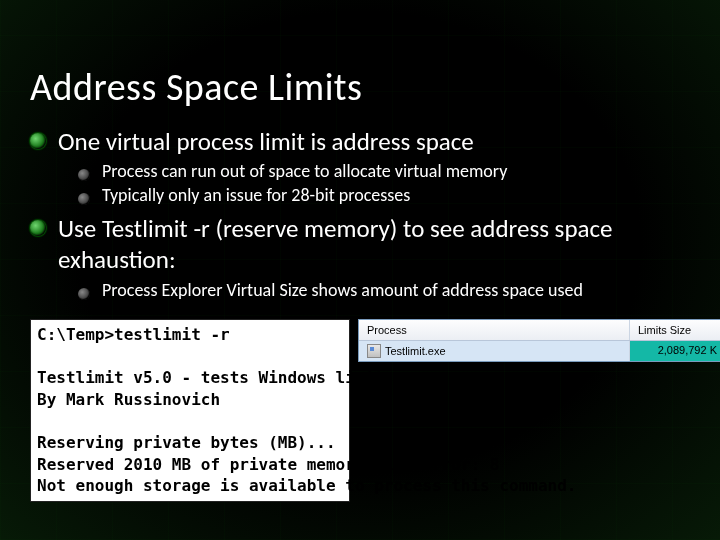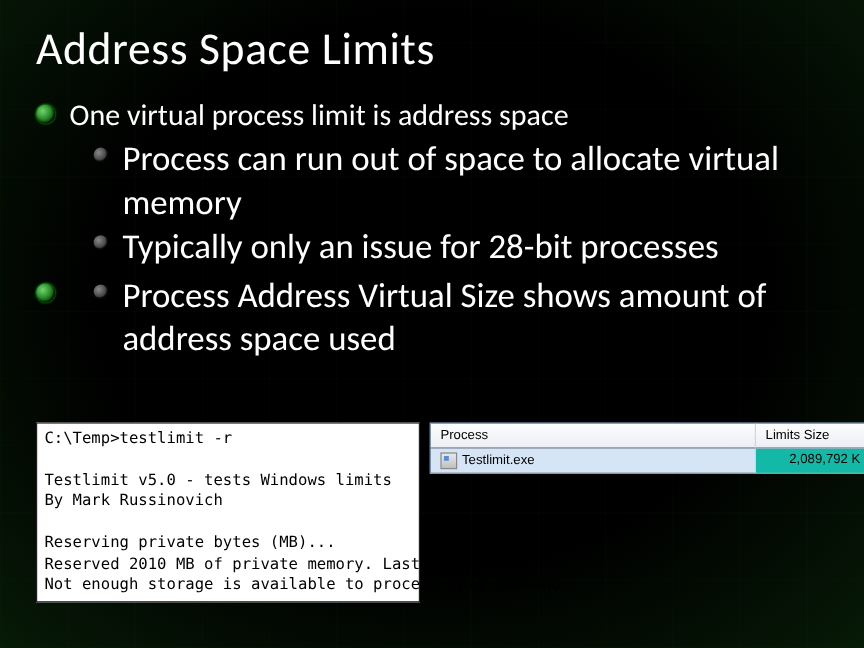--- a/index.html
+++ b/index.html
@@ -19,41 +19,42 @@
     background:
       repeating-linear-gradient(0deg, rgba(0,80,0,0.06) 0px, rgba(0,80,0,0.06) 1px, transparent 1px, transparent 56px),
       repeating-linear-gradient(90deg, rgba(0,80,0,0.06) 0px, rgba(0,80,0,0.06) 1px, transparent 1px, transparent 56px),
       radial-gradient(ellipse at 50% 45%, #000 0%, #000 55%, #071a07 100%);
   }
   h1 {
     font-size: 38px;
     font-weight: 400;
     letter-spacing: 0.5px;
     margin-bottom: 16px;
+    margin-top: 46px;
   }
   ul { list-style: none; }
   .ul-l1 > li {
     font-size: 25px;
     padding-left: 28px;
     position: relative;
     margin-bottom: 6px;
     line-height: 1.25;
   }
   .ul-l1 > li::before {
     content: "";
     position: absolute;
     left: 0; top: 7px;
     width: 16px; height: 16px;
     border-radius: 50%;
     background: radial-gradient(circle at 35% 35%, #6fd66f 0%, #1a7a1a 55%, #032403 100%);
     box-shadow: inset -1px -1px 2px #000, 0 0 2px #0f0;
   }
   .ul-l2 { margin-top: 4px; margin-left: 20px; }
   .ul-l2 > li {
-    font-size: 29px;
+    font-size: 18px;
     padding-left: 24px;
     position: relative;
     line-height: 1.22;
     margin-bottom: 2px;
   }
   .ul-l2 > li::before {
     content: "";
     position: absolute;
     left: 0; top: 8px;
     width: 12px; height: 12px;
@@ -68,24 +69,25 @@
     display: flex;
     gap: 8px;
     align-items: flex-start;
   }
   .console {
     width: 320px;
     background: #fff;
     color: #000;
     border: 1px solid #222;
     font-family: "Lucida Console","Consolas",monospace;
-    font-size: 13px;
+    font-size: 16px;
     line-height: 1.35;
     padding: 4px 6px;
     white-space: pre;
+    font-weight: bold;
   }
   .pe-window {
     width: 368px;
     border: 1px solid #7a9bbd;
     font-family: "Segoe UI", Tahoma, sans-serif;
     font-size: 11px;
     color: #000;
   }
   .pe-header {
     display: flex;
@@ -133,22 +135,23 @@
 
   <ul class="ul-l1">
     <li>
       <span>One virtual process limit is address space</span>
       <ul class="ul-l2">
         <li>Process can run out of space to allocate virtual memory</li>
         <li>Typically only an issue for 28-bit processes</li>
       </ul>
     </li>
     <li>
+      <span>Use Testlimit -r (reserve memory) to see address space exhaustion:</span>
       <ul class="ul-l2">
-        <li>Process Address Virtual Size shows amount of address space used</li>
+        <li>Process Explorer Virtual Size shows amount of address space used</li>
       </ul>
     </li>
   </ul>
 
   <div class="screens">
     <div class="console">C:\Temp&gt;testlimit -r
 
 Testlimit v5.0 - tests Windows limits
 By Mark Russinovich
 

